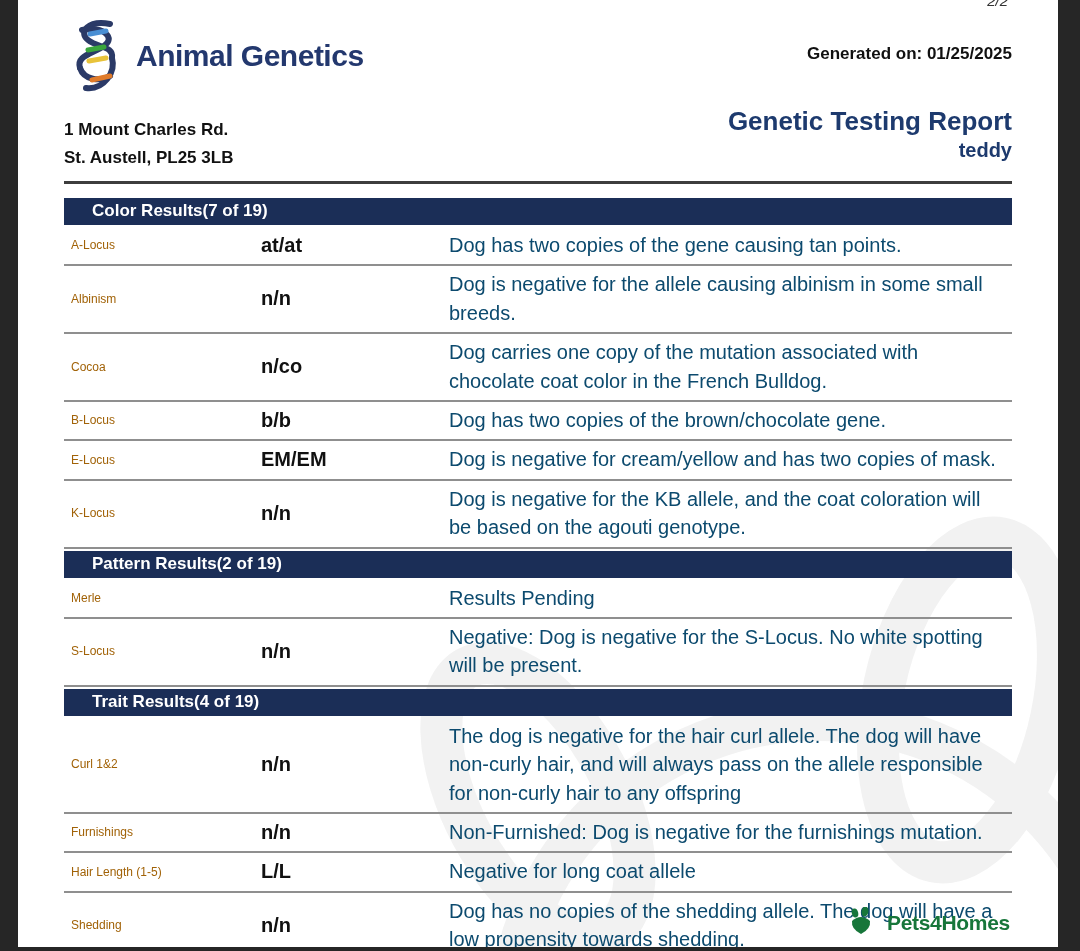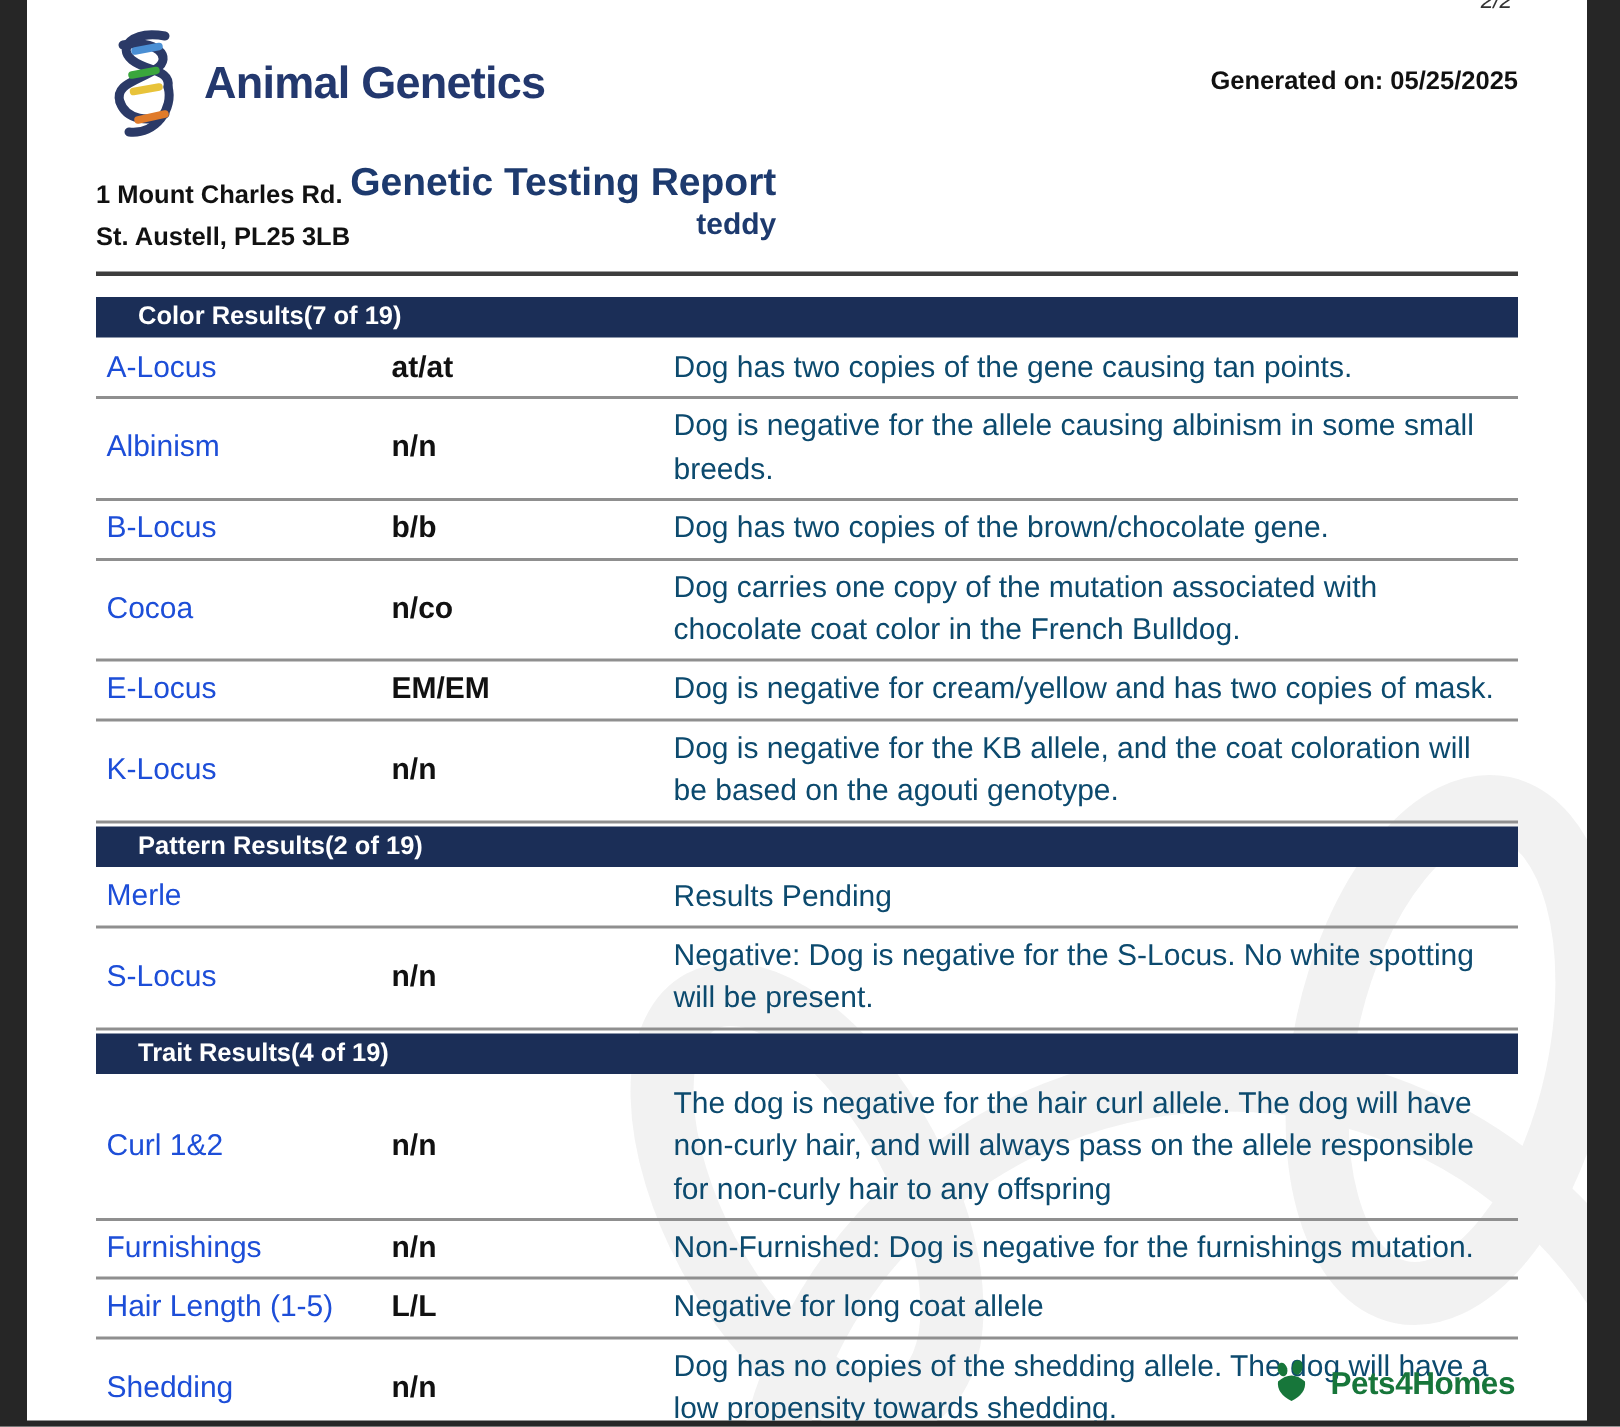--- a/index.html
+++ b/index.html
@@ -17,40 +17,40 @@
   .page-indicator {
     position:absolute; top:-8px; right:50px; font-size:15px; color:#333;
     font-style:italic; z-index:2;
   }
 
   .top-row { display:flex; justify-content:space-between; align-items:flex-start; padding-top:16px; height:100px; }
   .brand { display:flex; align-items:center; gap:10px; }
   .brand-text { font-size:30px; font-weight:bold; color:#23386e; letter-spacing:-0.5px; }
   .generated { margin-top:28px; font-size:17px; font-weight:bold; color:#111; }
 
-  .sub-row { display:flex; align-items:flex-start; margin-top:16px; }
+  .sub-row { display:flex; justify-content:space-between; align-items:flex-start; margin-top:16px; }
   .address { font-size:17px; font-weight:bold; color:#111; line-height:1.62; }
   .title-block { text-align:right; margin-top:-10px; }
   .report-title { font-size:26px; font-weight:bold; color:#1d3a6e; line-height:1.2; }
   .pet-name { font-size:20px; font-weight:bold; color:#1d3a6e; margin-top:2px; }
 
   .rule { border:none; border-top:3px solid #3d3d3d; margin-top:10px; }
 
   .sections { margin-top:14px; }
   .section-bar {
     background:#1b2e57; color:#ffffff; font-weight:bold; font-size:17px;
     padding:3px 10px 4px 28px; margin:2px 0;
   }
   .row {
     display:grid; grid-template-columns:190px 188px 1fr;
     border-bottom:2px solid #8f8f8f;
     padding:4px 0 5px 7px;
     align-items:center;
   }
-  .row .name  { font-size:20px; color:#1d4ed8; }
+  .row .name  { font-size:12px; color:#a16207; }
   .row .geno  { font-size:20px; font-weight:bold; color:#111; }
   .row .desc  { font-size:20px; color:#0c4a6e; line-height:1.42; padding-right:4px; }
 
   .footer-logo {
     position:absolute; right:48px; bottom:12px; z-index:2;
     display:flex; align-items:flex-end; gap:14px;
   }
   .footer-logo-text { font-size:21px; font-weight:bold; color:#17763a; letter-spacing:-0.3px; }
 </style>
 </head>
@@ -80,21 +80,21 @@
               <path d="M16 52 C20 64 36 66 46 60" stroke="#2b3a67" stroke-width="6"></path>
               <path d="M48 42 C52 56 40 74 22 72" stroke="#2b3a67" stroke-width="6"></path>
               <path d="M26 18 L42 15" stroke="#4a8fd4" stroke-width="5"></path>
               <path d="M24 34 L40 31" stroke="#3aa63c" stroke-width="5"></path>
               <path d="M25 45 L42 42" stroke="#e8c33a" stroke-width="5"></path>
               <path d="M28 64 L46 60" stroke="#e07b2a" stroke-width="5"></path>
             </g>
           </svg>
           <span class="brand-text">Animal Genetics</span>
         </div>
-        <div class="generated">Generated on: 05/25/2025</div>
+        <div class="generated">Generated on: 01/25/2025</div>
       </div>
 
       <div class="sub-row">
         <div class="address">
           <div>1 Mount Charles Rd.</div>
           <div>St. Austell, PL25 3LB</div>
         </div>
         <div class="title-block">
           <div class="report-title">Genetic Testing Report</div>
           <div class="pet-name">teddy</div>
@@ -109,28 +109,28 @@
             <span class="name">A-Locus</span>
             <span class="geno">at/at</span>
             <span class="desc">Dog has two copies of the gene causing tan points.</span>
           </div>
           <div class="row">
             <span class="name">Albinism</span>
             <span class="geno">n/n</span>
             <span class="desc">Dog is negative for the allele causing albinism in some small breeds.</span>
           </div>
           <div class="row">
+            <span class="name">Cocoa</span>
+            <span class="geno">n/co</span>
+            <span class="desc">Dog carries one copy of the mutation associated with chocolate coat color in the French Bulldog.</span>
+          </div>
+          <div class="row">
             <span class="name">B-Locus</span>
             <span class="geno">b/b</span>
             <span class="desc">Dog has two copies of the brown/chocolate gene.</span>
-          </div>
-          <div class="row">
-            <span class="name">Cocoa</span>
-            <span class="geno">n/co</span>
-            <span class="desc">Dog carries one copy of the mutation associated with chocolate coat color in the French Bulldog.</span>
           </div>
           <div class="row">
             <span class="name">E-Locus</span>
             <span class="geno">EM/EM</span>
             <span class="desc">Dog is negative for cream/yellow and has two copies of mask.</span>
           </div>
           <div class="row">
             <span class="name">K-Locus</span>
             <span class="geno">n/n</span>
             <span class="desc">Dog is negative for the KB allele, and the coat coloration will be based on the agouti genotype.</span>

